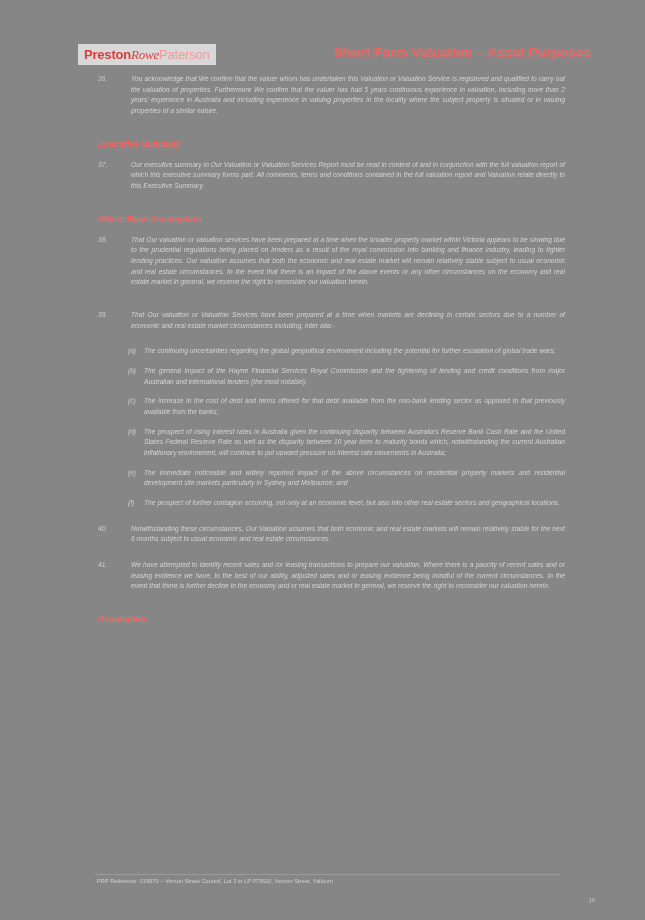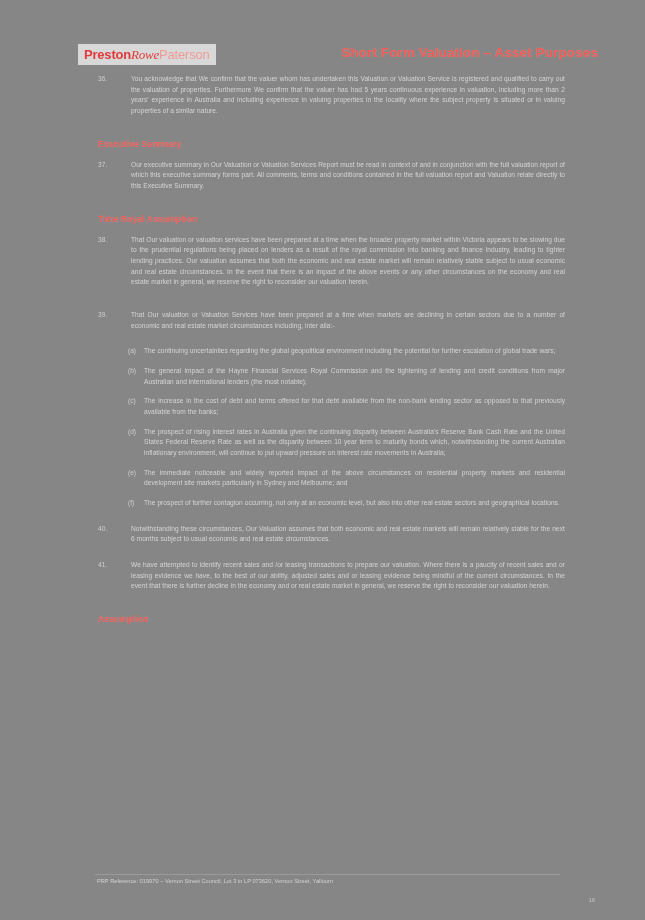--- a/index.html
+++ b/index.html
@@ -53,36 +53,37 @@
     letter-spacing: -0.2px;
   }
   .logo .l3 {
     font-family: "Liberation Sans", sans-serif;
     font-size: 13px;
     color: #f09a96;
     letter-spacing: -0.2px;
   }
   .doc-title {
     position: absolute;
-    right: 47px;
+    right: 54px;
     top: 1px;
     font-size: 13.5px;
     font-weight: bold;
     color: #f05a55;
     letter-spacing: 0.1px;
     text-shadow: 0 0 1px rgba(255,255,255,0.35);
     white-space: nowrap;
   }
 
   
   .content {
     position: absolute;
     left: 0;
     top: 74px;
     width: 615px;
+    font-style: italic;
   }
 
   .heading {
     color: #f05a55;
     font-size: 8.6px;
     font-weight: bold;
     margin: 0 0 5px 98px;
     letter-spacing: 0.1px;
     text-shadow: 0 0 1px rgba(255,255,255,0.3);
   }
@@ -184,21 +185,21 @@
 
     <div class="gap-sm"></div>
 
     <div class="para">
       <div class="num">37.</div>
       <div class="txt">Our executive summary in Our Valuation or Valuation Services Report must be read in context of and in conjunction with the full valuation report of which this executive summary forms part. All comments, terms and conditions contained in the full valuation report and Valuation relate directly to this Executive Summary.</div>
     </div>
 
     <div class="gap-md"></div>
 
-    <div class="heading">Time Royal Assumption</div>
+    <div class="heading">Where Base Assumption</div>
 
     <div class="gap-sm"></div>
 
     <div class="para">
       <div class="num">38.</div>
       <div class="txt">That Our valuation or valuation services have been prepared at a time when the broader property market within Victoria appears to be slowing due to the prudential regulations being placed on lenders as a result of the royal commission into banking and finance industry, leading to tighter lending practices. Our valuation assumes that both the economic and real estate market will remain relatively stable subject to usual economic and real estate circumstances. In the event that there is an impact of the above events or any other circumstances on the economy and real estate market in general, we reserve the right to reconsider our valuation herein.</div>
     </div>
 
     <div class="gap-md"></div>
 

